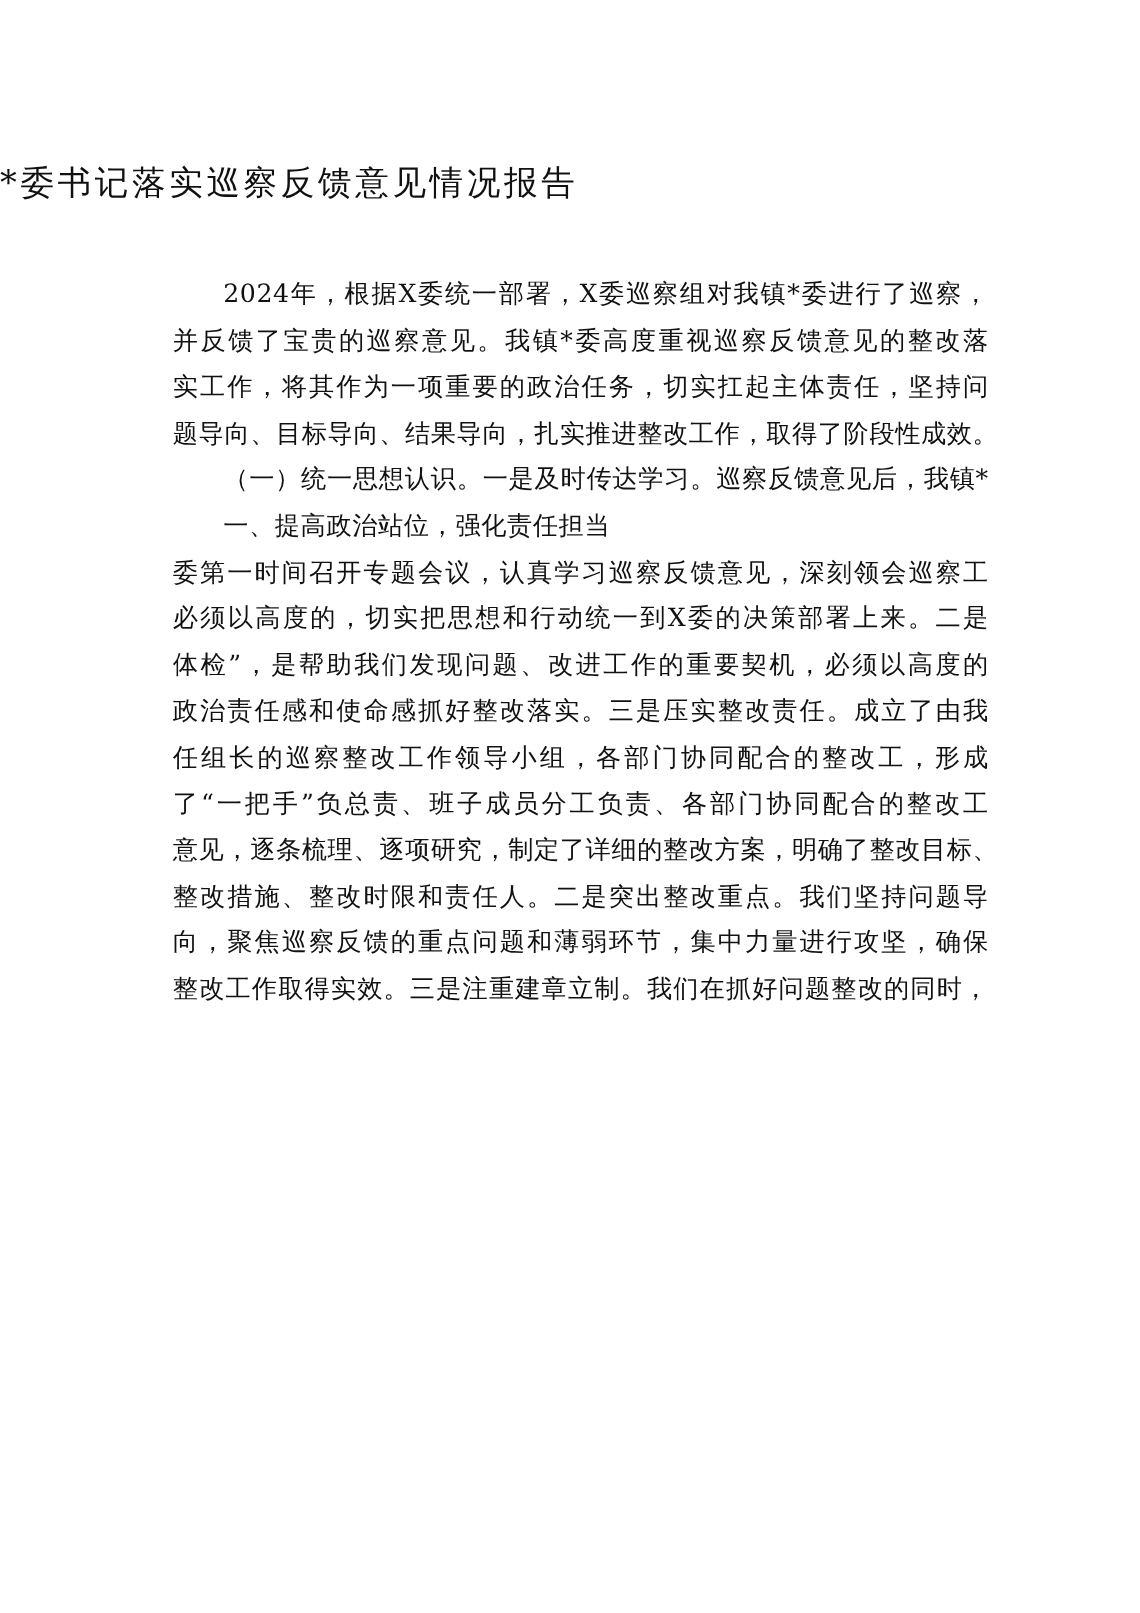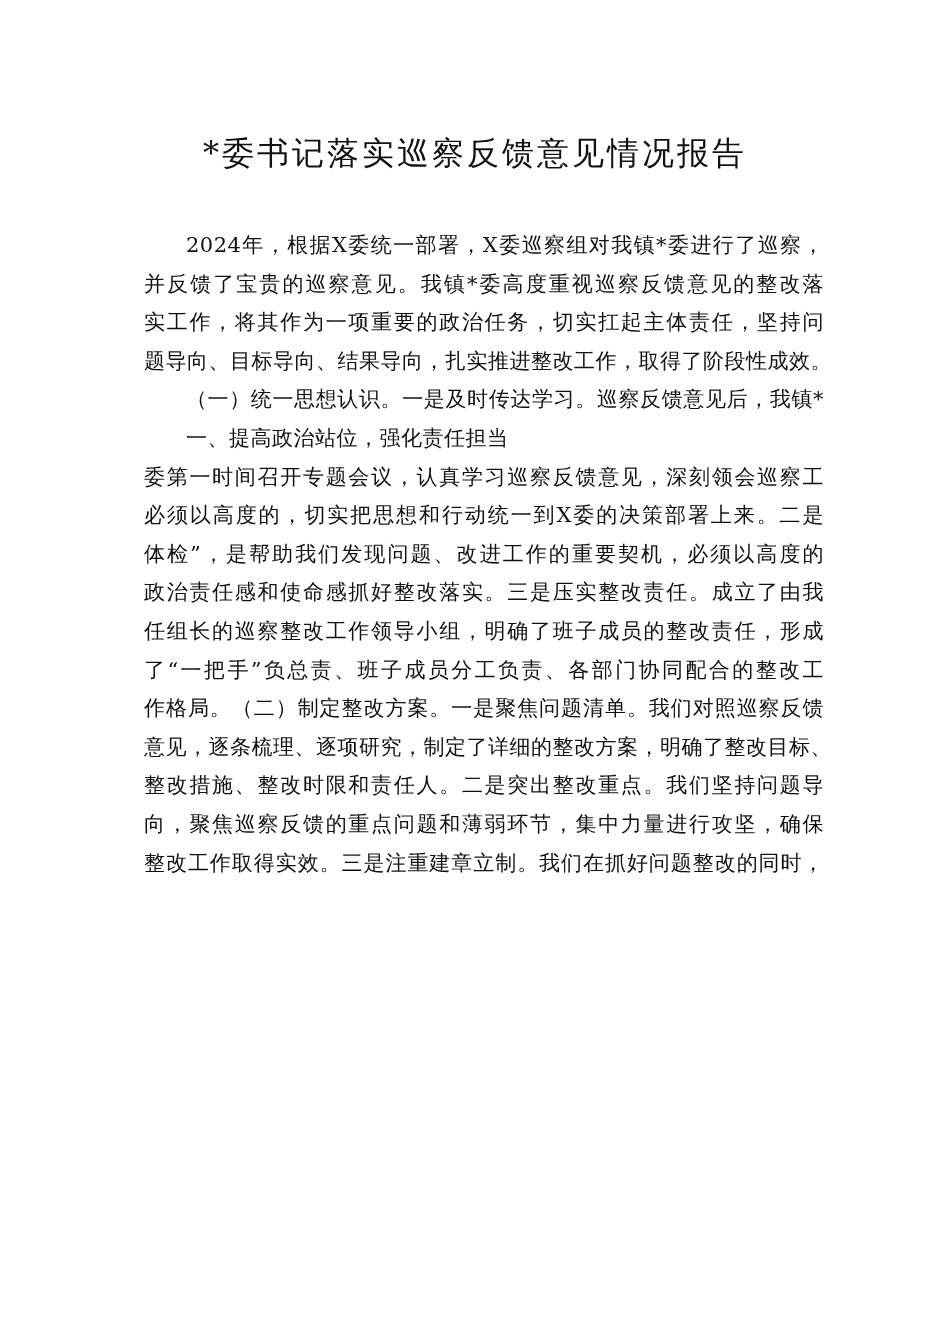--- a/index.html
+++ b/index.html
@@ -21,22 +21,22 @@
       top: 0;
       width: 950px;
       height: 1344px;
       background: #ffffff;
     }
     .title {
       position: absolute;
       top: 128px;
       left: 0;
       width: 950px;
-      text-align: center;
-      font-size: 32px;
+      text-align: left;
+      font-size: 28px;
       letter-spacing: 3px;
       font-weight: normal;
       line-height: 50px;
       margin: 0;
     }
     .body-text {
       position: absolute;
       left: 144px;
       top: 226px;
       width: 680px;
@@ -71,21 +71,20 @@
     <div class="line indent">2024年，根据X委统一部署，X委巡察组对我镇*委进行了巡察，</div>
     <div class="line">并反馈了宝贵的巡察意见。我镇*委高度重视巡察反馈意见的整改落</div>
     <div class="line">实工作，将其作为一项重要的政治任务，切实扛起主体责任，坚持问</div>
     <div class="line">题导向、目标导向、结果导向，扎实推进整改工作，取得了阶段性成效。</div>
     <div class="line indent">（一）统一思想认识。一是及时传达学习。巡察反馈意见后，我镇*</div>
     <div class="line heading">一、提高政治站位，强化责任担当</div>
     <div class="line">委第一时间召开专题会议，认真学习巡察反馈意见，深刻领会巡察工</div>
     <div class="line">必须以高度的，切实把思想和行动统一到X委的决策部署上来。二是</div>
     <div class="line">体检”，是帮助我们发现问题、改进工作的重要契机，必须以高度的</div>
     <div class="line">政治责任感和使命感抓好整改落实。三是压实整改责任。成立了由我</div>
-    <div class="line">任组长的巡察整改工作领导小组，明确了班子成员的整改责任，形成</div>
+    <div class="line">任组长的巡察整改工作领导小组，各部门协同配合的整改工，形成</div>
     <div class="line">了“一把手”负总责、班子成员分工负责、各部门协同配合的整改工</div>
-    <div class="line">作格局。（二）制定整改方案。一是聚焦问题清单。我们对照巡察反馈</div>
     <div class="line">意见，逐条梳理、逐项研究，制定了详细的整改方案，明确了整改目标、</div>
     <div class="line">整改措施、整改时限和责任人。二是突出整改重点。我们坚持问题导</div>
     <div class="line">向，聚焦巡察反馈的重点问题和薄弱环节，集中力量进行攻坚，确保</div>
     <div class="line">整改工作取得实效。三是注重建章立制。我们在抓好问题整改的同时，</div>
   </div>
 </div>
 
 </body></html>

